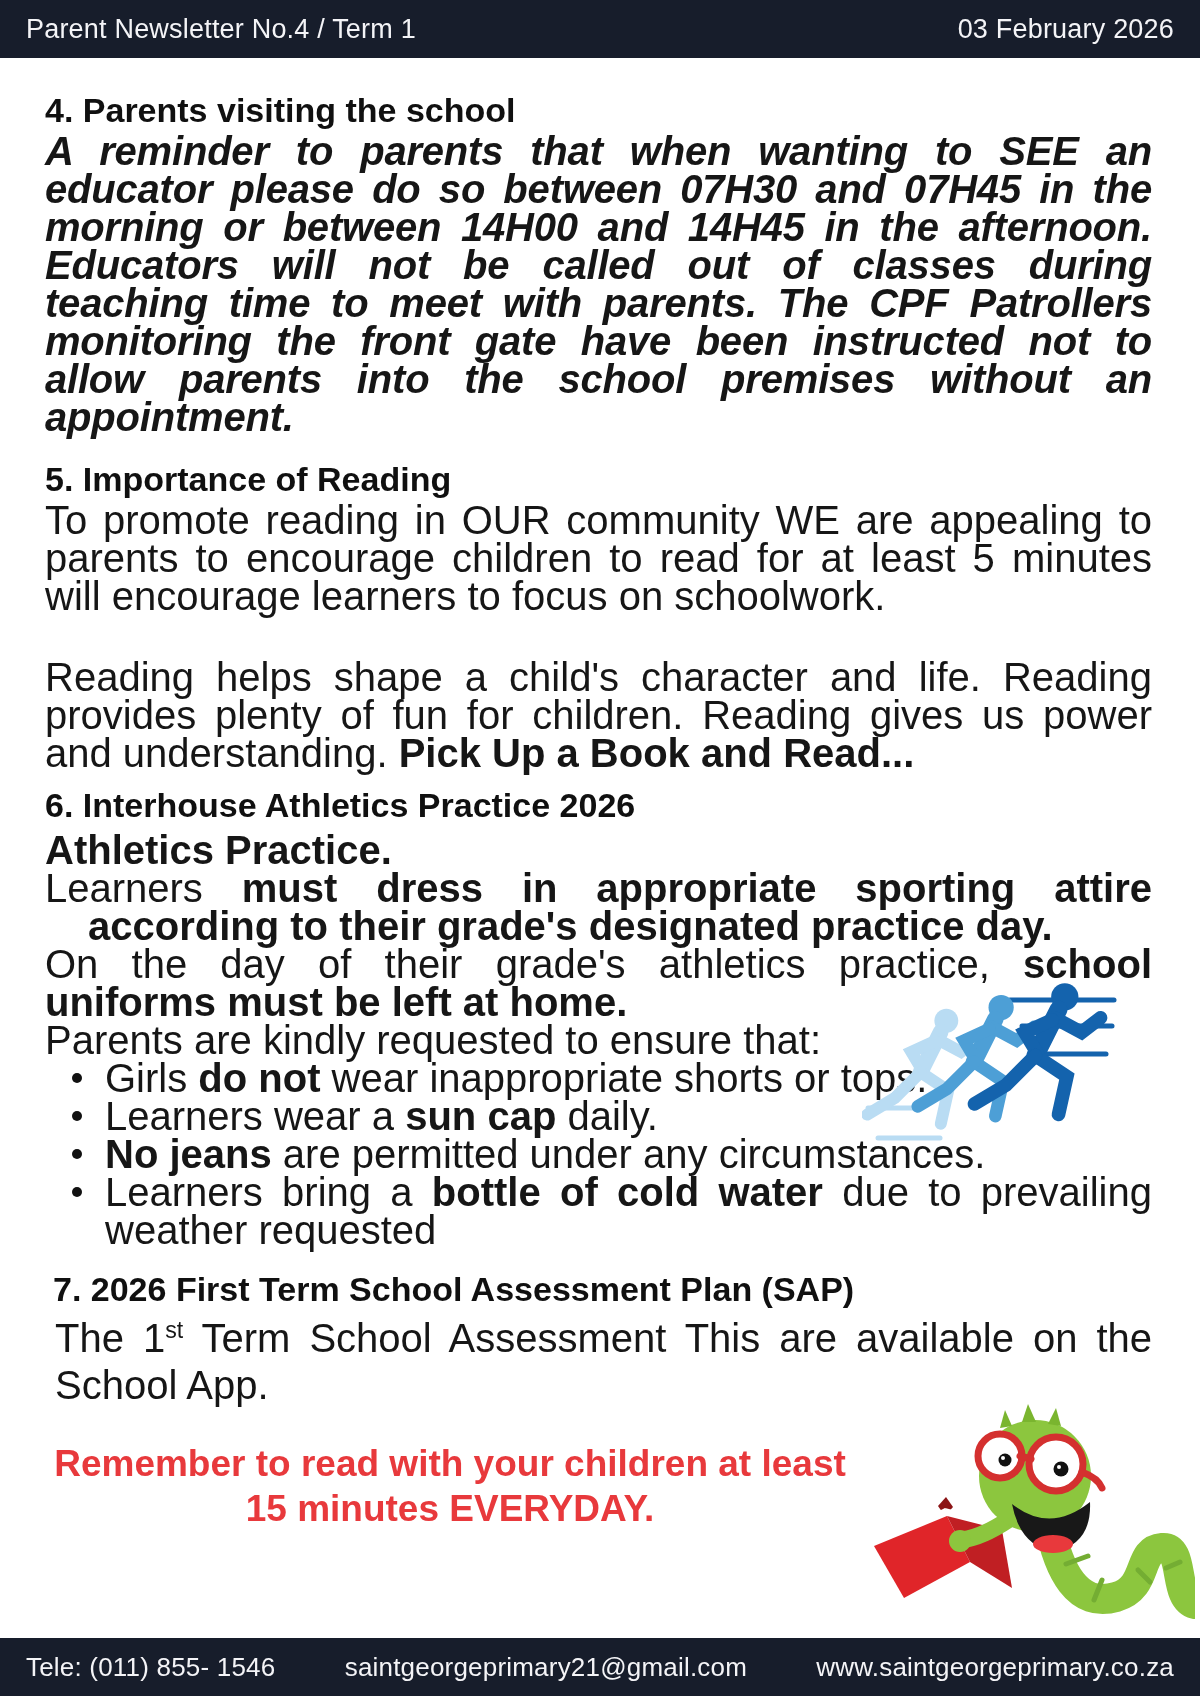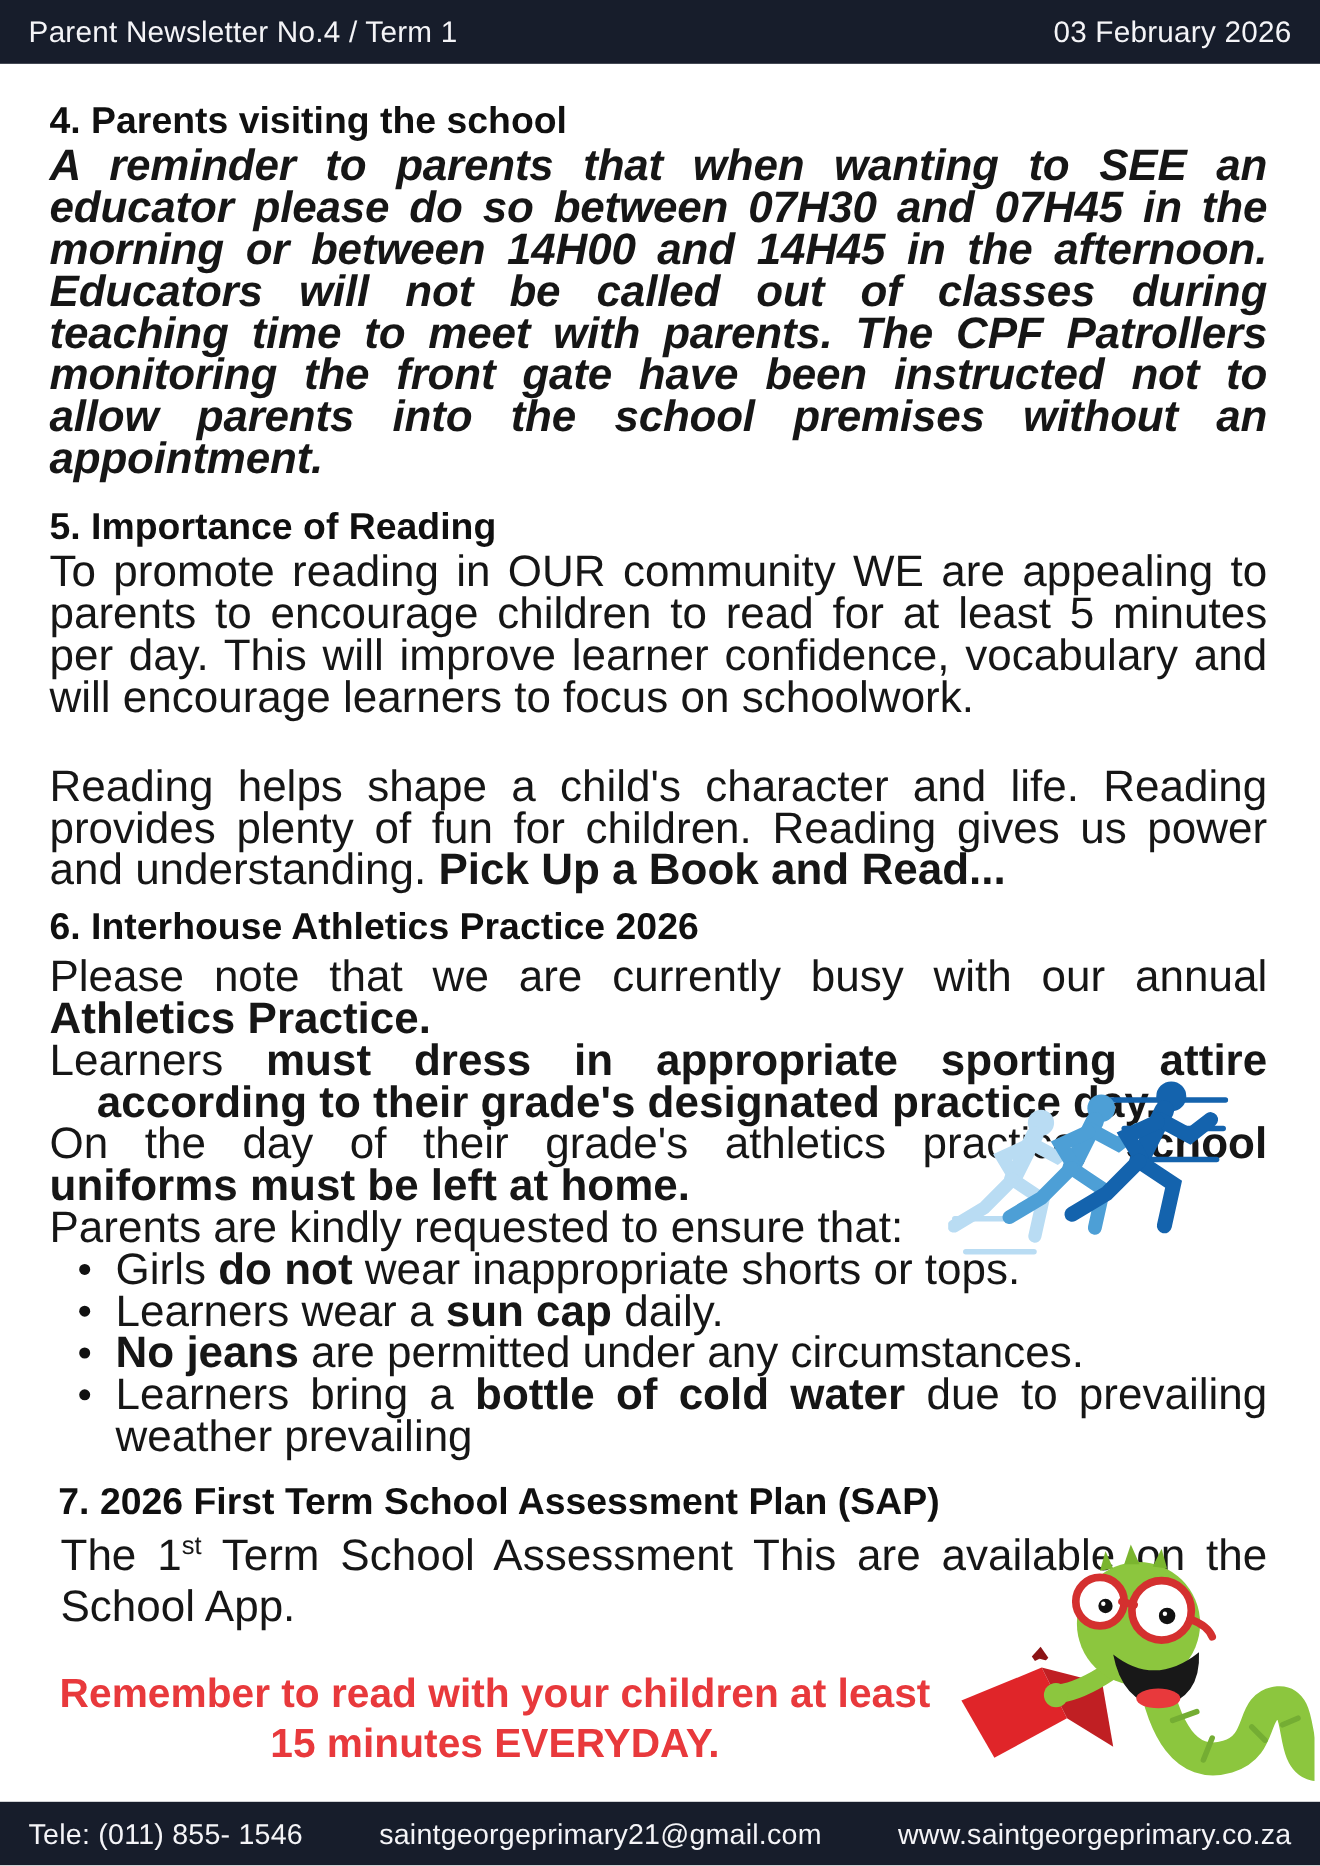--- a/index.html
+++ b/index.html
@@ -61,52 +61,50 @@
       <div class="line stretch"><span style="font-weight: 700; font-style: italic;">teaching time to meet with parents. The CPF Patrollers</span></div>
       <div class="line stretch"><span style="font-weight: 700; font-style: italic;">monitoring the front gate have been instructed not to</span></div>
       <div class="line stretch"><span style="font-weight: 700; font-style: italic;">allow parents into the school premises without an</span></div>
       <div class="line"><span style="font-weight: 700; font-style: italic;">appointment.</span></div>
     </div>
 
     <div class="heading h5">5. Importance of Reading</div>
     <div class="s5-p1">
       <div class="line stretch"><span>To promote reading in OUR community WE are appealing to</span></div>
       <div class="line stretch"><span>parents to encourage children to read for at least 5 minutes</span></div>
-      <div class="line stretch"><span>per day. This will improve learner confidence, vocabulary and</span></div>
       <div class="line"><span>will encourage learners to focus on schoolwork.</span></div>
     </div>
     <div class="s5-p2">
       <div class="line stretch"><span>Reading helps shape a child's character and life. Reading</span></div>
       <div class="line stretch"><span>provides plenty of fun for children. Reading gives us power</span></div>
       <div class="line"><span>and understanding. </span><span style="font-weight: 700;">Pick Up a Book and Read...</span></div>
     </div>
 
     <div class="heading h6">6. Interhouse Athletics Practice 2026</div>
     <div class="s6-lines">
-      <div class="line stretch"><span>Please note that we are currently busy with our annual</span></div>
       <div class="line"><span style="font-weight: 700;">Athletics Practice.</span></div>
       <div class="line stretch"><span>Learners </span><span style="font-weight: 700;">must dress in appropriate sporting attire</span></div>
       <div class="line"><span style="font-weight: 700; margin-left: 43px;">according to their grade's designated practice day.</span></div>
       <div class="line stretch"><span>On the day of their grade's athletics practice, </span><span style="font-weight: 700;">school</span></div>
       <div class="line"><span style="font-weight: 700;">uniforms must be left at home.</span></div>
       <div class="line"><span>Parents are kindly requested to ensure that:</span></div>
     </div>
     <ul class="bullets">
       <li>
         <div class="line"><span>Girls </span><span style="font-weight: 700;">do not</span><span> wear inappropriate shorts or tops.</span></div>
       </li>
       <li>
         <div class="line"><span>Learners wear a </span><span style="font-weight: 700;">sun cap</span><span> daily.</span></div>
       </li>
       <li>
         <div class="line"><span style="font-weight: 700;">No jeans</span><span> are permitted under any circumstances.</span></div>
       </li>
       <li>
         <div class="line stretch"><span>Learners bring a </span><span style="font-weight: 700;">bottle of cold water</span><span> due to prevailing</span></div>
-        <div class="line"><span>weather prevailing</span></div>
+        <div class="line"><span>weather requested</span></div>
       </li>
     </ul>
 
     <div class="heading h7">7. 2026 First Term School Assessment Plan (SAP)</div>
     <div class="s7-lines">
       <div class="line stretch"><span>The 1</span><sup>st</sup><span> Term School Assessment This are available on the</span></div>
       <div class="line"><span>School App.</span></div>
     </div>
 
     <div class="reminder">

